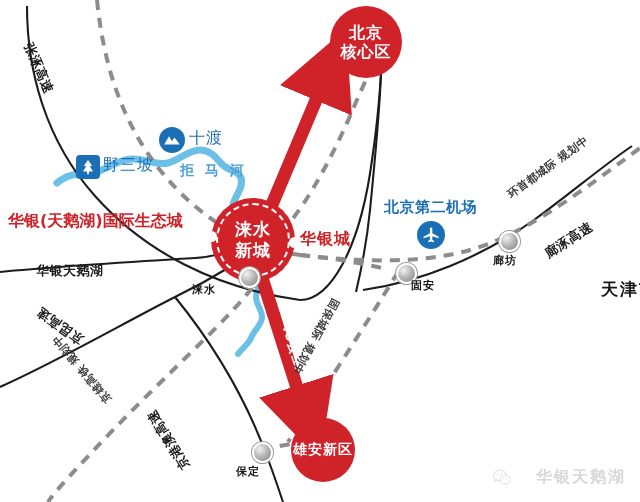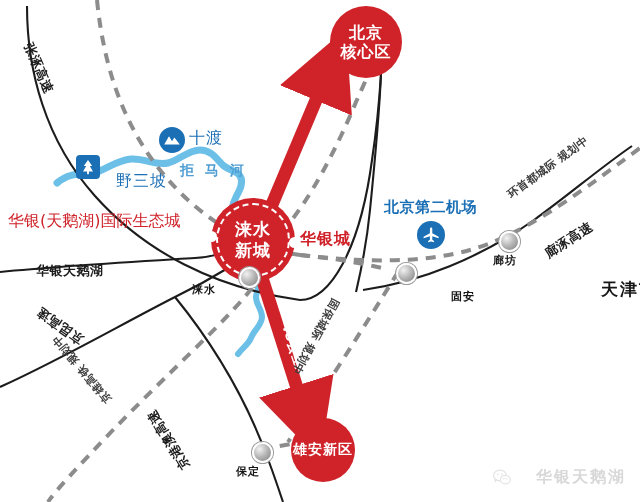--- a/index.html
+++ b/index.html
@@ -20,21 +20,21 @@
   
   .city{font-size:11px;font-weight:700;color:#161616;letter-spacing:1px;}
   .city-big{font-size:17px;font-weight:700;color:#161616;letter-spacing:2px;}
 
   
   .poi{font-size:16px;font-weight:400;color:#1b6fb5;letter-spacing:1px;}
   .poi-air{font-size:15px;font-weight:700;color:#1b6fb5;letter-spacing:.5px;}
   .river-lbl{font-size:14px;font-weight:700;color:#4f9fd4;letter-spacing:3px;}
 
   
-  .eco{font-size:16px;font-weight:400;color:#cf2229;letter-spacing:0px;}
+  .eco{font-size:16px;font-weight:700;color:#cf2229;letter-spacing:0px;}
   .huayin{font-size:16px;font-weight:700;color:#cf2229;letter-spacing:1px;}
   .dist{font-size:14px;font-weight:700;color:#ffffff;
         transform-origin:left center;letter-spacing:0px;}
 
   
   .bubble{position:absolute;border-radius:50%;background:#cf2229;
           display:flex;flex-direction:column;align-items:center;
           justify-content:center;color:#fff;font-weight:700;
           letter-spacing:1px;}
   .bubble span{display:block;}
@@ -156,21 +156,21 @@
 
   <div class="lbl eco" style="left:8px;top:213px;">华银(天鹅湖)国际生态城</div>
   <div class="lbl huayin" style="left:300px;top:231px;">华银城</div>
 
   <div class="poicon sq" style="left:76px;top:155px;width:24px;height:24px;">
     <svg width="16" height="16" viewBox="0 0 16 16">
       <path d="M8 1 L12.2 7 H9.8 L13 12.4 H3 L6.2 7 H3.8 Z" fill="#ffffff"></path>
       <rect x="7.1" y="11.6" width="1.8" height="3.6" fill="#ffffff"></rect>
     </svg>
   </div>
-  <div class="lbl poi" style="left:116px;top:157px;margin-top:16px;">野三坡</div>
+  <div class="lbl poi" style="left:103px;top:157px;">野三坡</div>
 
   <div class="poicon" style="left:159px;top:127px;width:26px;height:26px;">
     <svg width="18" height="18" viewBox="0 0 18 18">
       <path d="M1.2 13.4 L6 5.2 L9 10.2 L11.4 6.6 L16.8 13.4 Z" fill="#ffffff"></path>
     </svg>
   </div>
   <div class="lbl poi" style="left:189px;top:130px;">十渡</div>
 
   <div class="lbl river-lbl" style="left:180px;top:163px;">拒 马 河</div>
 
@@ -178,21 +178,21 @@
   <div class="poicon" style="left:417px;top:221px;width:28px;height:28px;">
     <svg width="19" height="19" viewBox="0 0 24 24">
       <path d="M21 15.5v-2l-8-4.5V3.5a1.5 1.5 0 0 0-3 0V9l-8 4.5v2l8-2.4v4.3l-2.2 1.6v1.5l3.7-1 3.7 1v-1.5L13 17.4v-4.3z" fill="#ffffff"></path>
     </svg>
   </div>
 
   <div class="node" style="left:239px;top:267px;"></div>
   <div class="lbl city" style="left:192px;top:284px;">涞水</div>
 
   <div class="node" style="left:396px;top:263px;"></div>
-  <div class="lbl city" style="left:411px;top:291px;margin-left:40px;">固安</div>
+  <div class="lbl city" style="left:411px;top:280px;">固安</div>
 
   <div class="node" style="left:499px;top:231px;"></div>
   <div class="lbl city" style="left:493px;top:255px;">廊坊</div>
 
   <div class="node" style="left:252px;top:442px;"></div>
   <div class="lbl city" style="left:236px;top:466px;">保定</div>
 
   <div class="lbl city-big" style="left:553px;top:281px;margin-left:48px;">天津市</div>
 
   <div class="lbl road" style="left:28px;top:37px;transform:rotate(66deg);">张涿高速</div>

